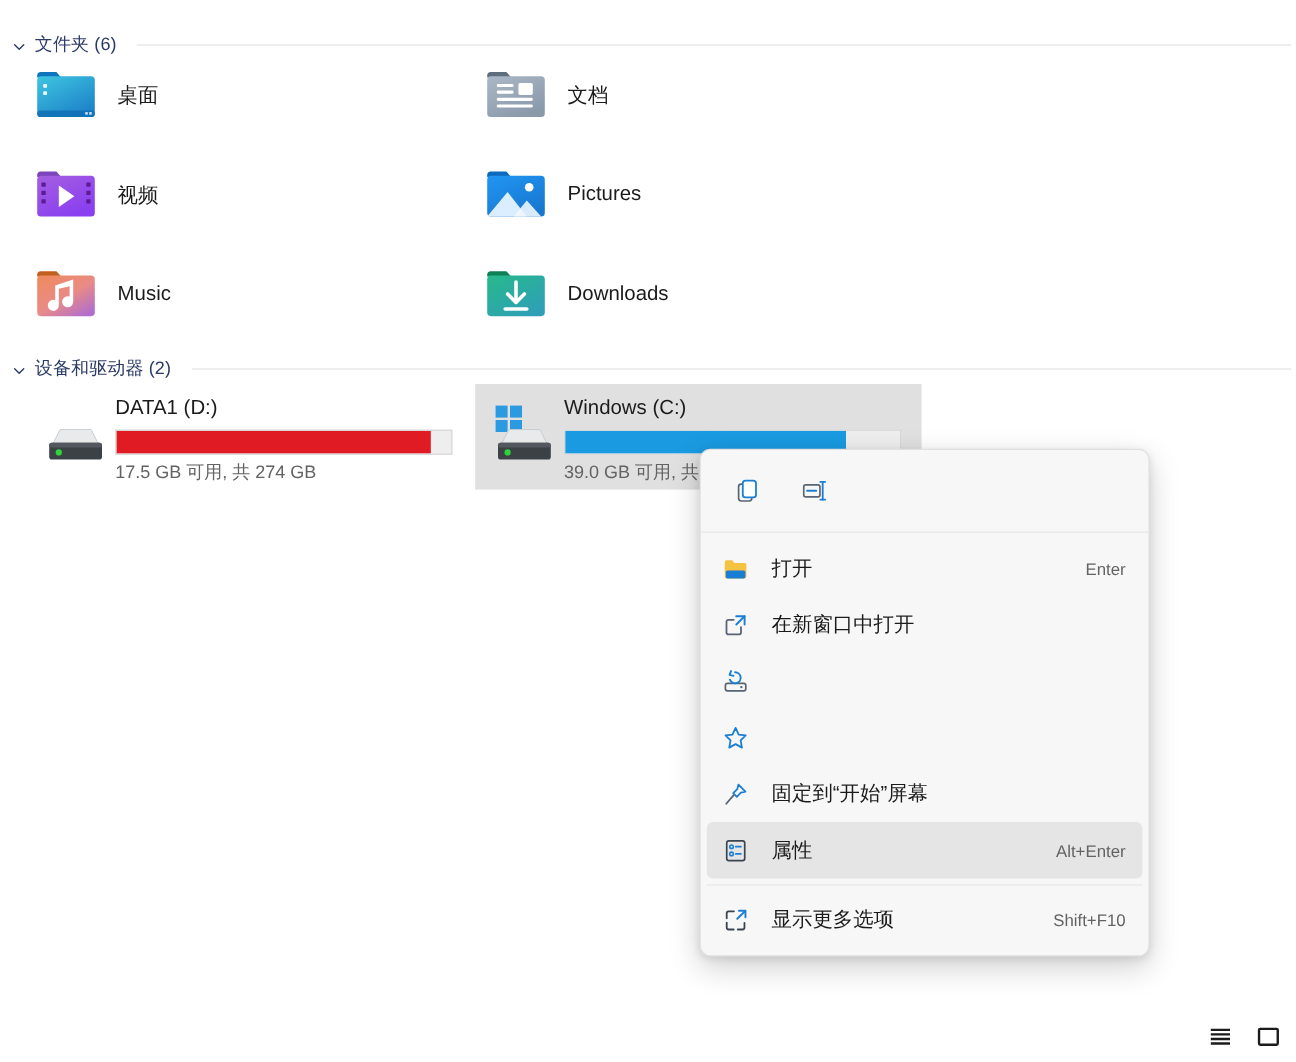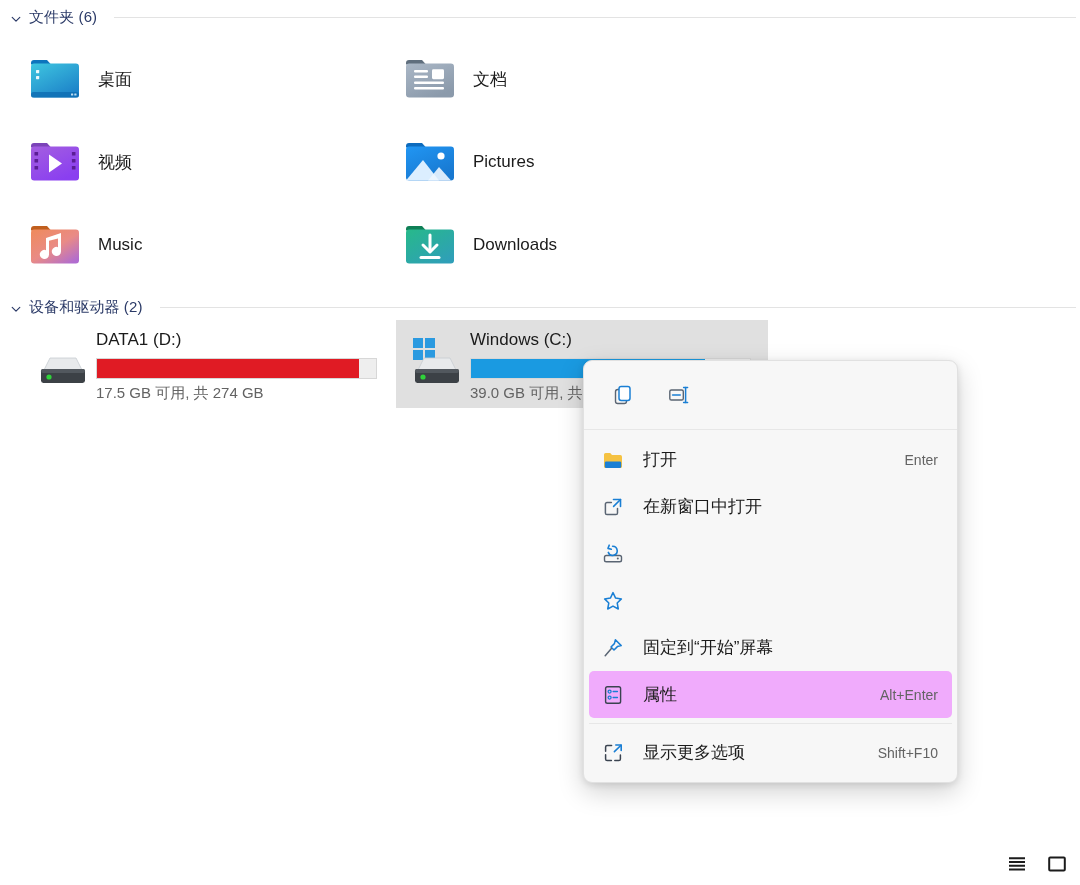--- a/index.html
+++ b/index.html
@@ -87,21 +87,21 @@
   .drive .dmeta {
     font-size: 15px;
     color: #636363;
     margin-top: 5px;
     white-space: nowrap;
   }
 
   
   .ctx-menu {
     position: absolute;
-    left: 583px; top: 360px;
+    left: 583px; top: 374px;
     width: 375px;
     background: #f7f7f7;
     border: 1px solid #e1e1e1;
     border-radius: 9px;
     box-shadow: 0 9px 26px rgba(0,0,0,0.18), 0 2px 7px rgba(0,0,0,0.10);
     padding: 0;
     overflow: hidden;
   }
   .ctx-iconrow {
     display: flex;
@@ -116,21 +116,21 @@
   }
   .ctx-iconbtn svg { display: block; }
   .ctx-list { padding: 6px 5px 6px 5px; }
   .ctx-item {
     display: flex;
     align-items: center;
     height: 47px;
     border-radius: 5px;
     padding: 0 12px 0 12px;
   }
-  .ctx-item.active { background: #f0abfc; justify-content: center; }
+  .ctx-item.active { background: #e5e5e5; justify-content: center; }
   .ctx-item .mico {
     width: 24px; height: 24px; flex: 0 0 24px;
     display: flex; align-items: center; justify-content: center;
     margin-right: 18px;
   }
   .ctx-item .mico svg { display: block; }
   .ctx-item .mlabel {
     font-size: 17px;
     color: #1b1b1b;
     white-space: nowrap;
@@ -158,21 +158,21 @@
   }
   .view-btn {
     width: 26px; height: 26px;
     display: flex; align-items: center; justify-content: center;
   }
   .view-btn svg { display: block; }
 </style>
 </head>
 <body>
 
-<div class="section-header" style="top:8px;">
+<div class="section-header" style="top:28px;">
   <span class="chev">
     <svg viewBox="0 0 12 12">
         <path d="M2.2 4.3 L6 8.1 L9.8 4.3" fill="none" stroke="#2b3a67" stroke-width="1.15" stroke-linecap="round" stroke-linejoin="round"></path>
       </svg>
   </span>
   <span class="section-title">文件夹 (6)</span>
   <span class="section-rule"></span>
 </div>
 
 <div class="tile" style="left:14px; top:48px;">

